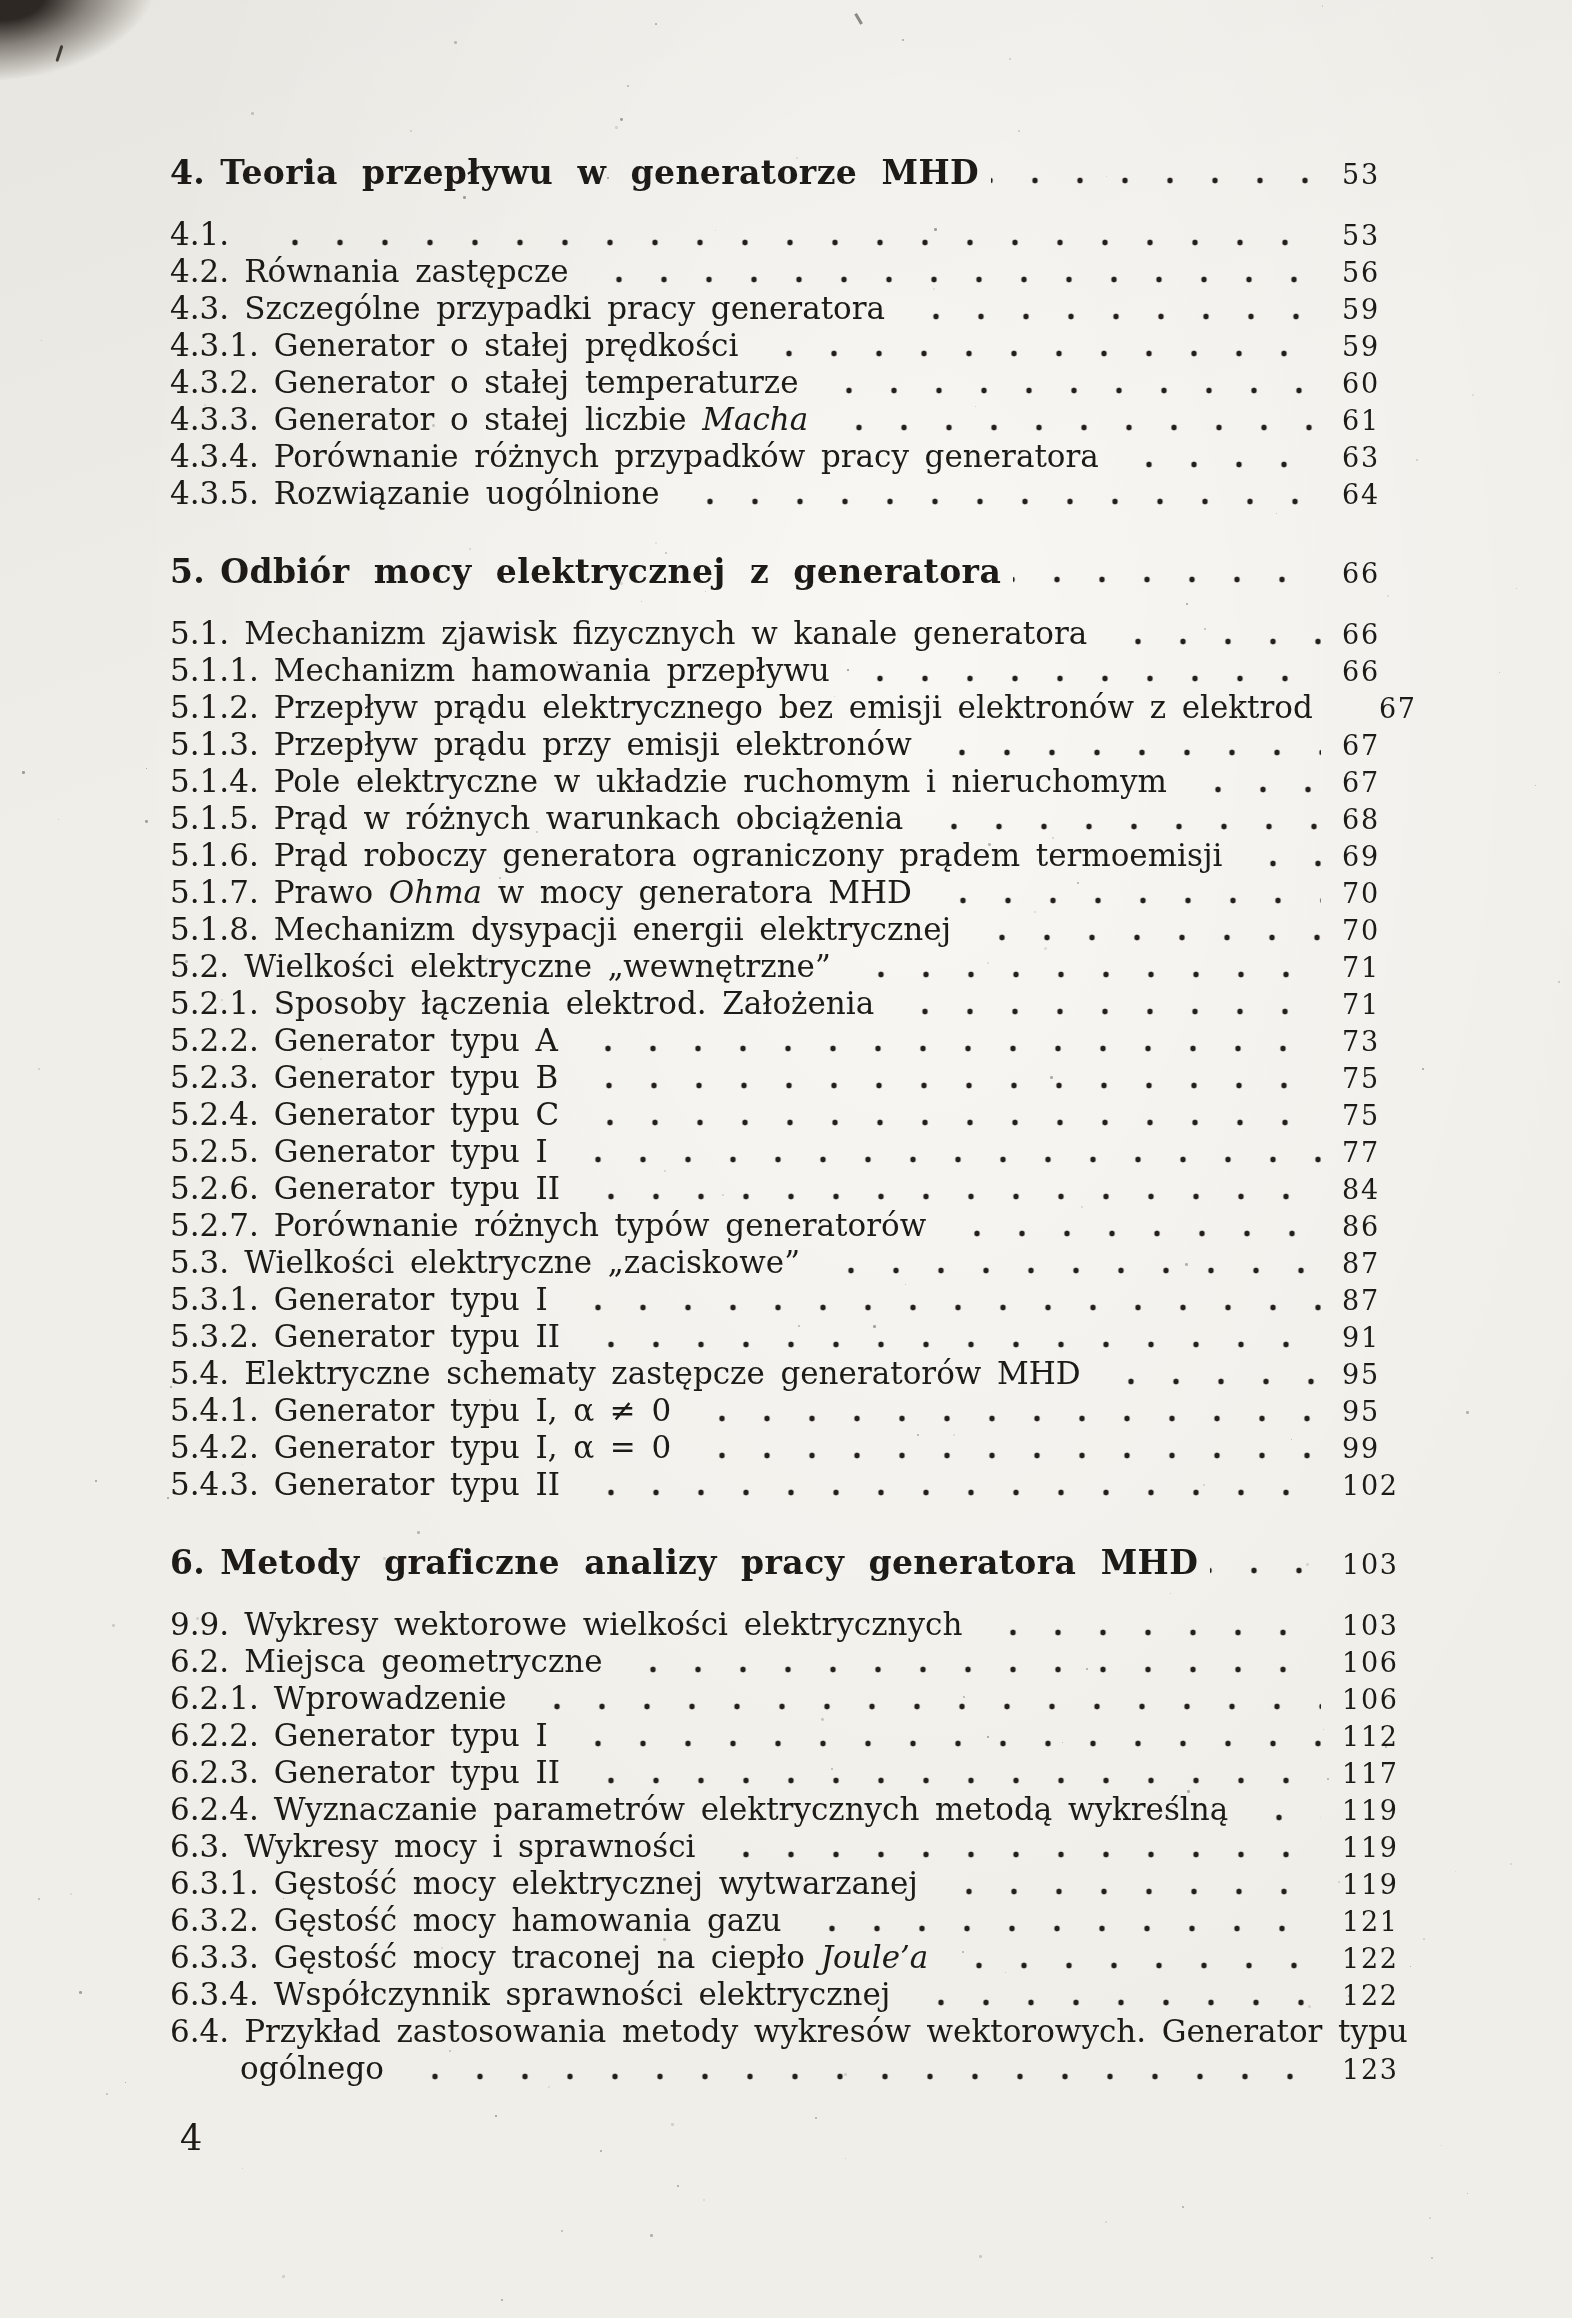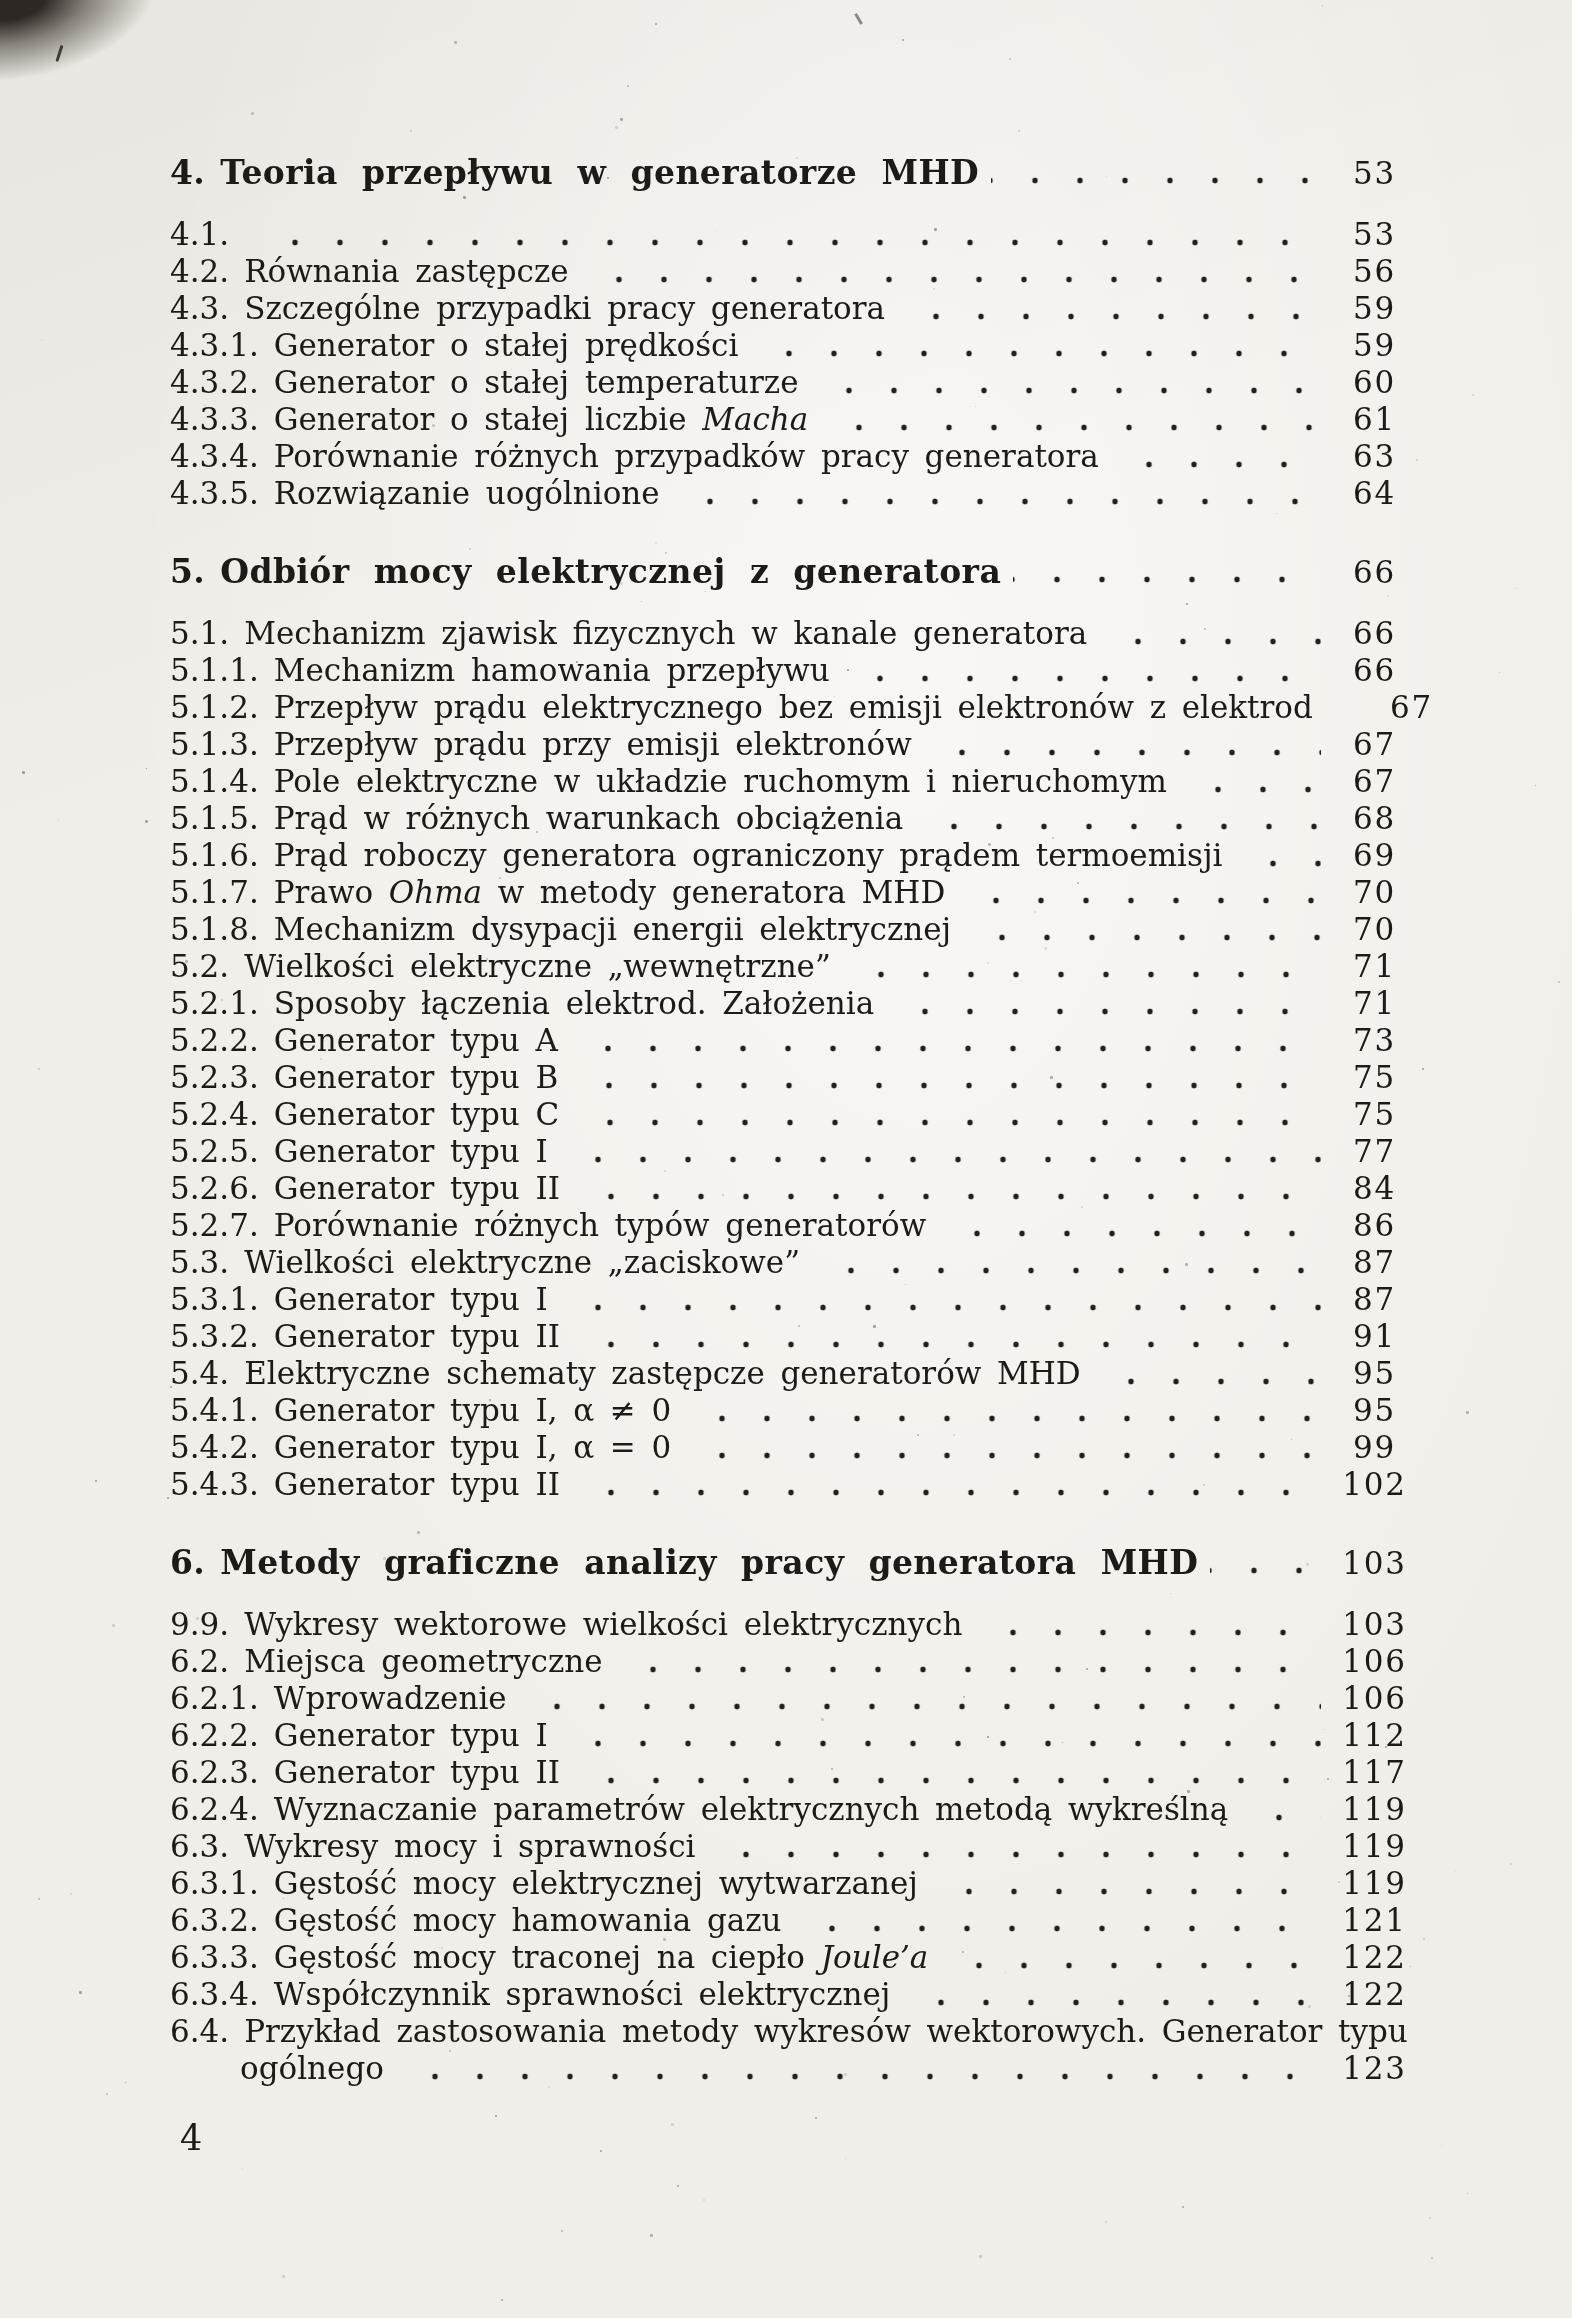--- a/index.html
+++ b/index.html
@@ -47,22 +47,22 @@
     background-size:45px 6.6px;
     background-repeat:repeat-x;
     background-position:left 16.5px bottom 7.4px;
   }
   .row.heading .leader{
     background-position:left 21.5px bottom 7.4px;
   }
   .pg{
     margin-left:21.5px;
     min-width:65px;
-    text-align:center;
-    font-size:31px;
+    text-align:left;
+    font-size:27px;
     font-weight:normal;
     letter-spacing:1.7px;
   }
   .row.cont{ padding-left:70px; }
   .footer-num{
     position:absolute;
     left:180px; top:2118px;
     font-size:35px;
     letter-spacing:0.8px;
   }
@@ -346,21 +346,21 @@
           <span class="pg">68</span>
         </div>
         <div class="row">
           <span class="no">5.1.6.</span>
           <span class="title">Prąd roboczy generatora ograniczony prądem termoemisji</span>
           <span class="leader"></span>
           <span class="pg">69</span>
         </div>
         <div class="row">
           <span class="no">5.1.7.</span>
-          <span class="title"><span>Prawo </span><span class="it">Ohma</span><span> w metody generatora MHD</span></span>
+          <span class="title"><span>Prawo </span><span class="it">Ohma</span><span> w mocy generatora MHD</span></span>
           <span class="leader"></span>
           <span class="pg">70</span>
         </div>
         <div class="row">
           <span class="no">5.1.8.</span>
           <span class="title">Mechanizm dysypacji energii elektrycznej</span>
           <span class="leader"></span>
           <span class="pg">70</span>
         </div>
         <div class="row">

